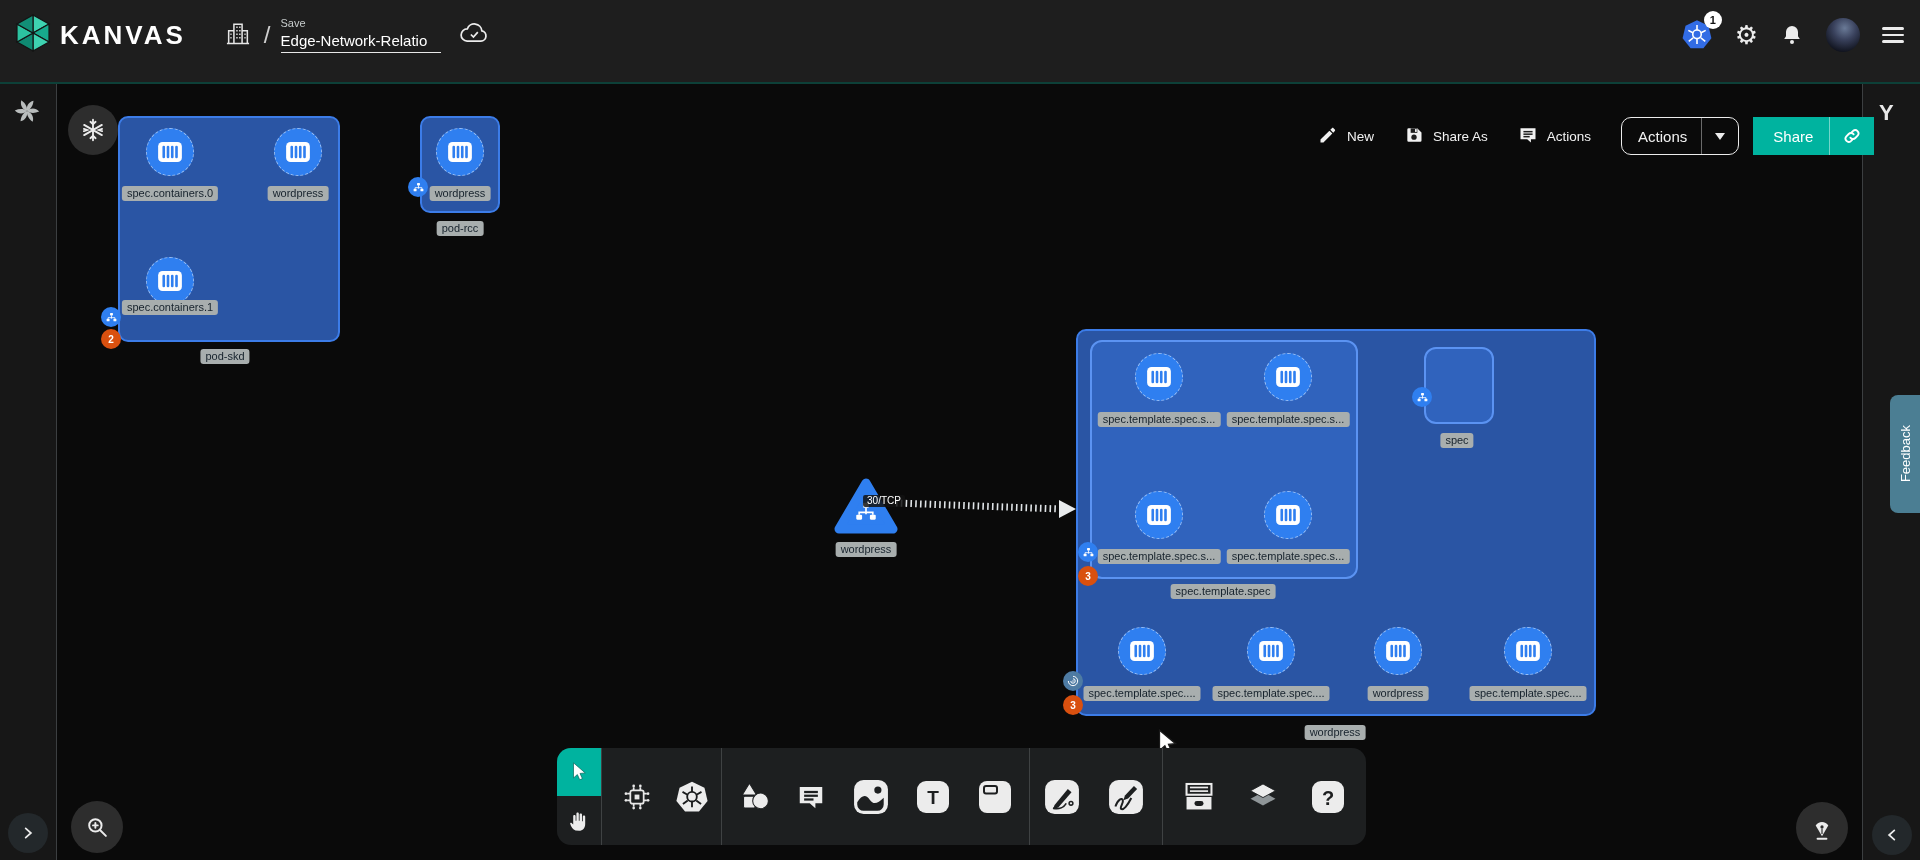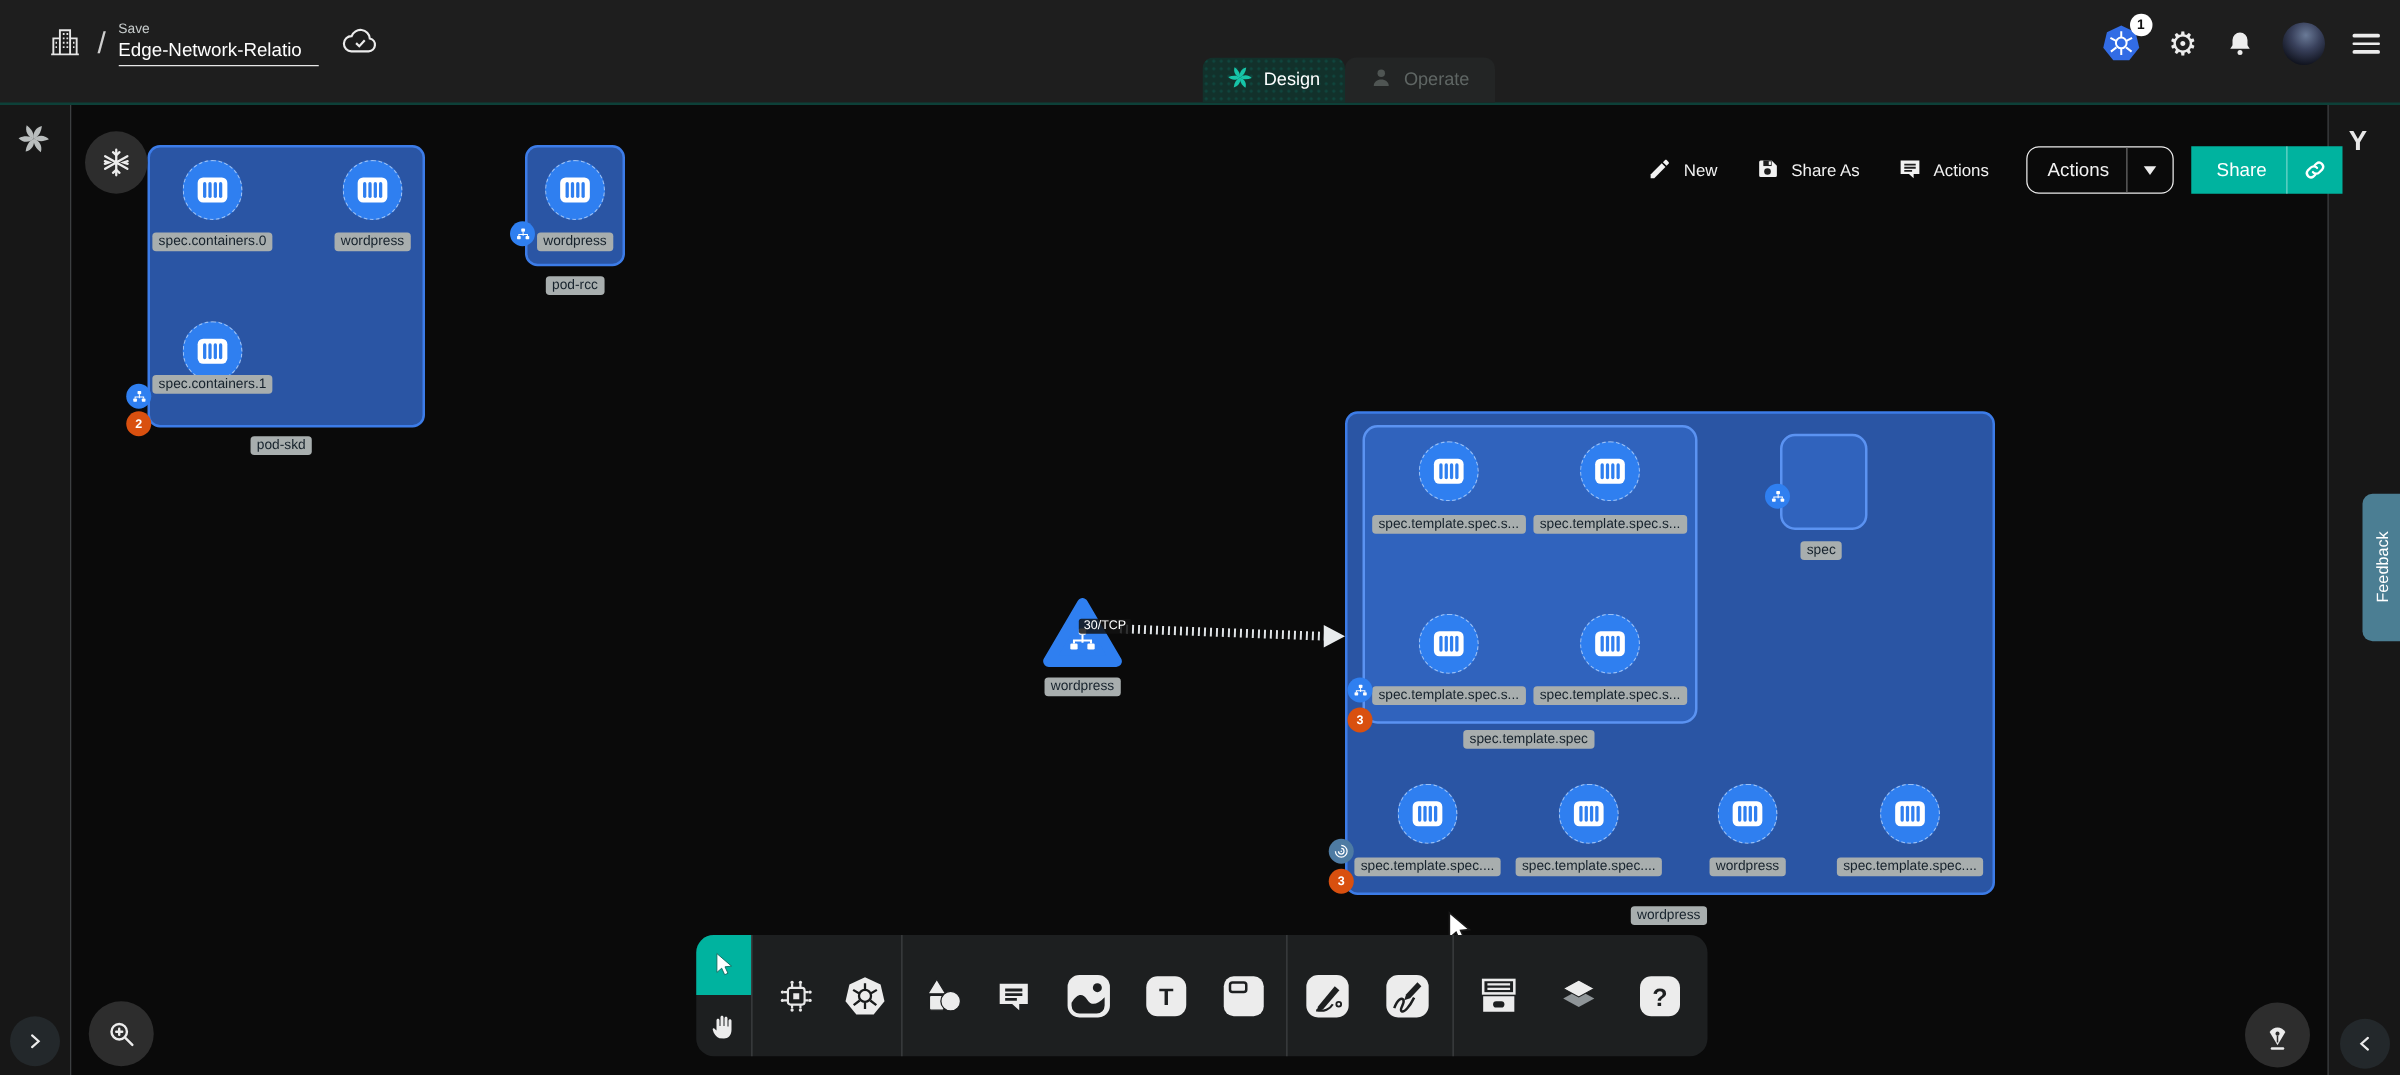--- a/index.html
+++ b/index.html
@@ -102,63 +102,54 @@
   .pan-tool { position:absolute; left:0; top:48px; width:44px; height:49px; display:flex;
     align-items:center; justify-content:center; cursor:pointer; border-radius:0 0 0 14px; }
 </style>
 </head>
 <body>
 
 <div class="app">
 
   <header class="header">
     <div class="header-row">
+      <div class="logo-wrap">
+        <span>
+          <svg width="38" height="40" viewBox="0 0 38 40">
+            <g stroke="#141414" stroke-width="1.2">
+              <polygon points="19,20 19,2 35,11" fill="#3ed3b1"></polygon>
+              <polygon points="19,20 35,11 35,29" fill="#17a98c"></polygon>
+              <polygon points="19,20 35,29 19,38" fill="#3ed3b1"></polygon>
+              <polygon points="19,20 19,38 3,29" fill="#0f8a72"></polygon>
+              <polygon points="19,20 3,29 3,11" fill="#2cc3a0"></polygon>
+              <polygon points="19,20 3,11 19,2" fill="#128f77"></polygon>
+            </g>
+          </svg>
+        </span>
+        <span class="logo-text">KANVAS</span>
+      </div>
       <span class="org-icon">
         <svg width="28" height="28" viewBox="0 0 24 24" fill="none" stroke="#e6e6e6" stroke-width="1.3">
           <path d="M4 21V10h4.5M8.5 21V4.5h7V21M15.5 21V10H20v11M2.5 21h19"></path>
           <path d="M10.5 7h1.2M13 7h1.2M10.5 10h1.2M13 10h1.2M10.5 13h1.2M13 13h1.2M10.5 16h1.2M13 16h1.2M5.5 13h1M5.5 16h1M17.5 13h1M17.5 16h1"></path>
         </svg>
       </span>
       <span class="slash">/</span>
       <div class="name-block">
         <span class="name-label">Save</span>
         <input class="name-input" type="text" value="Edge-Network-Relatio" style="">
       </div>
       <span class="cloud-wrap">
         <svg width="30" height="24" viewBox="0 0 26 20" fill="none" stroke="#ececec" stroke-width="1.5">
           <path d="M7 17h12a4.5 4.5 0 0 0 .8-8.9A6.5 6.5 0 0 0 7.2 6.5 4.8 4.8 0 0 0 7 17z"></path>
           <path d="M10.3 11.3l2.2 2.2 3.8-4.2"></path>
         </svg>
       </span>
     </div>
 
-    <div class="tabs">
-      <div class="tab active">
-        <span>
-          <svg width="20" height="20" viewBox="0 0 24 24" fill="#17c4a8">
-            <path d="M12 12C11 7.5 13.5 3.5 18 2.5 17.5 7 15.5 10.5 12 12Z"></path>
-            <path d="M12 12C11 7.5 13.5 3.5 18 2.5 17.5 7 15.5 10.5 12 12Z" transform="rotate(60 12 12)"></path>
-            <path d="M12 12C11 7.5 13.5 3.5 18 2.5 17.5 7 15.5 10.5 12 12Z" transform="rotate(120 12 12)"></path>
-            <path d="M12 12C11 7.5 13.5 3.5 18 2.5 17.5 7 15.5 10.5 12 12Z" transform="rotate(180 12 12)"></path>
-            <path d="M12 12C11 7.5 13.5 3.5 18 2.5 17.5 7 15.5 10.5 12 12Z" transform="rotate(240 12 12)"></path>
-            <path d="M12 12C11 7.5 13.5 3.5 18 2.5 17.5 7 15.5 10.5 12 12Z" transform="rotate(300 12 12)"></path>
-          </svg>
-        </span>
-        <span>Design</span>
-      </div>
-      <div class="tab inactive">
-        <span>
-          <svg width="18" height="18" viewBox="0 0 24 24" fill="#4f5553">
-            <circle cx="12" cy="7.5" r="4"></circle>
-            <path d="M4 21c0-4.4 3.6-7 8-7s8 2.6 8 7z"></path>
-          </svg>
-        </span>
-        <span>Operate</span>
-      </div>
-    </div>
 
     <div class="header-icons">
       <div class="hicon">
         <svg width="32" height="32" viewBox="0 0 24 24">
           <polygon points="12,1 20.6,5.1 22.8,14.4 16.8,21.9 7.2,21.9 1.2,14.4 3.4,5.1" fill="#326CE5"></polygon>
           <g stroke="#fff" stroke-width="1.2" fill="none">
             <circle cx="12" cy="11.5" r="3.2"></circle>
             <path d="M12 4.5v3.8M5.5 8.5l3.4 1.8M5.8 16.7l3.3-2.5M12 18.7v-3.9M18.2 16.7l-3.3-2.5M18.5 8.5l-3.4 1.8"></path>
           </g>
         </svg>

